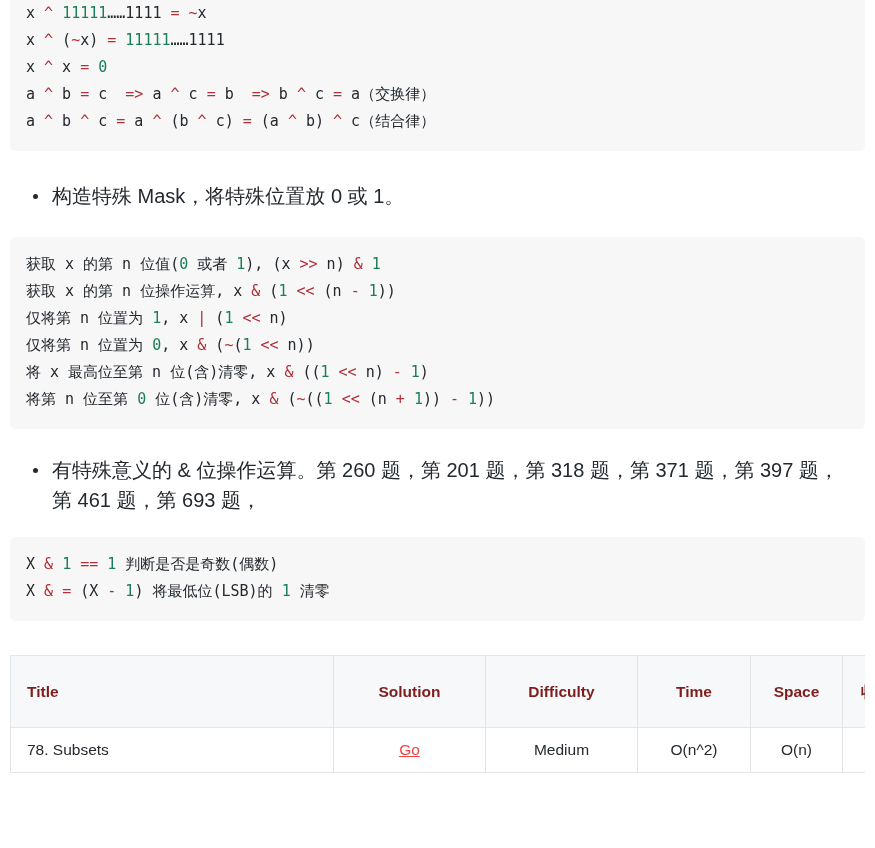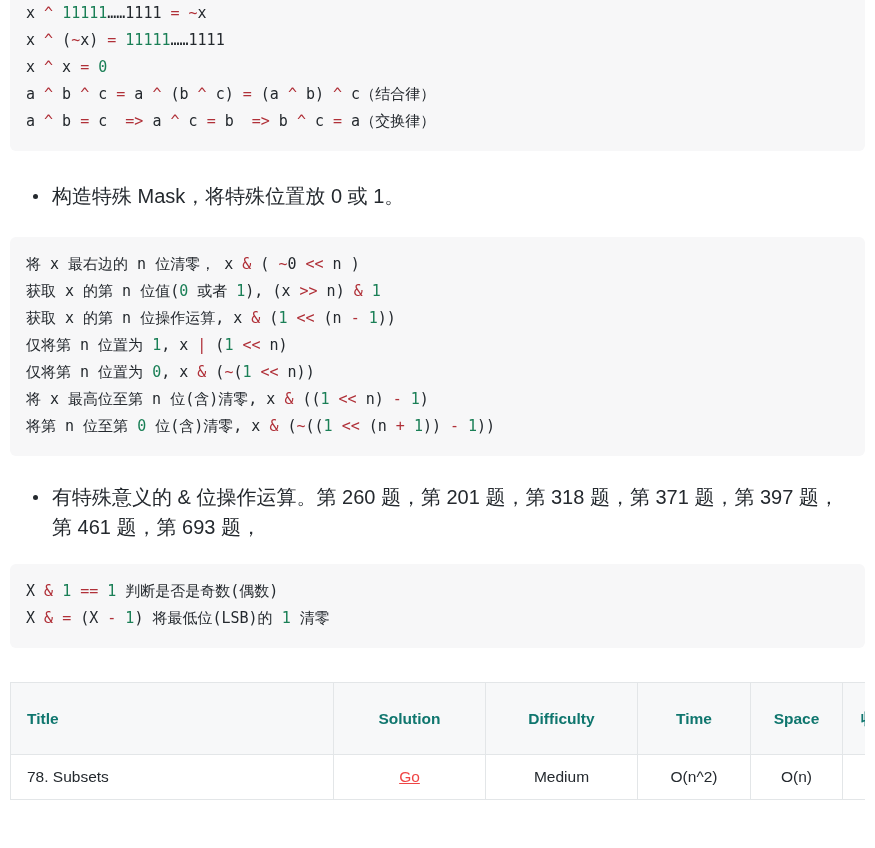--- a/index.html
+++ b/index.html
@@ -93,21 +93,21 @@
   table.leet th,
   table.leet td {
     border: 1px solid #e3e6e8;
     padding: 0 16px;
     box-sizing: border-box;
   }
   table.leet thead th {
     background: #f7f8f9;
     height: 72px;
     font-weight: bold;
-    color: #0f766e;
+    color: #7f1d1d;
     vertical-align: middle;
   }
   table.leet thead th.col-title { text-align: left; }
   table.leet thead th.col-center { text-align: center; }
   table.leet tbody td {
     height: 45px;
     vertical-align: middle;
     color: #24292e;
   }
   table.leet tbody td.col-title { text-align: left; }
@@ -132,38 +132,37 @@
 </head>
 <body>
 
 <div class="page">
 
   <div class="codeblock clipped-top">
     <div>
         <div class="code-line"><span>x </span><span class="op">^</span><span> </span><span class="num">11111</span><span>……1111 </span><span class="op">=</span><span> </span><span class="op">~</span><span>x</span></div>
         <div class="code-line"><span>x </span><span class="op">^</span><span> (</span><span class="op">~</span><span>x) </span><span class="op">=</span><span> </span><span class="num">11111</span><span>……1111</span></div>
         <div class="code-line"><span>x </span><span class="op">^</span><span> x </span><span class="op">=</span><span> </span><span class="num">0</span></div>
+        <div class="code-line"><span>a </span><span class="op">^</span><span> b </span><span class="op">=</span><span> c  </span><span class="op">=&gt;</span><span> a </span><span class="op">^</span><span> c </span><span class="op">=</span><span> b  </span><span class="op">=&gt;</span><span> b </span><span class="op">^</span><span> c </span><span class="op">=</span><span> a（交换律）</span></div>
         <div class="code-line"><span>a </span><span class="op">^</span><span> b </span><span class="op">^</span><span> c </span><span class="op">=</span><span> a </span><span class="op">^</span><span> (b </span><span class="op">^</span><span> c) </span><span class="op">=</span><span> (a </span><span class="op">^</span><span> b) </span><span class="op">^</span><span> c（结合律）</span></div>
-        <div class="code-line"><span>a </span><span class="op">^</span><span> b </span><span class="op">=</span><span> c  </span><span class="op">=&gt;</span><span> a </span><span class="op">^</span><span> c </span><span class="op">=</span><span> b  </span><span class="op">=&gt;</span><span> b </span><span class="op">^</span><span> c </span><span class="op">=</span><span> a（交换律）</span></div>
       </div>
   </div>
 
   <div class="spacer-30"></div>
 
   <ul class="bullet-list">
     <li class="bullet-item">
       <span>构造特殊 Mask，将特殊位置放 0 或 1。</span>
     </li>
   </ul>
 
   <div class="spacer-26"></div>
 
   <div class="codeblock">
     <div>
-        <div class="code-line"><span>将 x 最右边的 n 位清零， x </span><span class="op">&amp;</span><span> ( </span><span class="op">~</span><span>0 </span><span class="op">&lt;&lt;</span><span> n )</span></div>
         <div class="code-line"><span>获取 x 的第 n 位值(</span><span class="num">0</span><span> 或者 </span><span class="num">1</span><span>), (x </span><span class="op">&gt;&gt;</span><span> n) </span><span class="op">&amp;</span><span> </span><span class="num">1</span></div>
         <div class="code-line"><span>获取 x 的第 n 位操作运算, x </span><span class="op">&amp;</span><span> (</span><span class="num">1</span><span> </span><span class="op">&lt;&lt;</span><span> (n </span><span class="op">-</span><span> </span><span class="num">1</span><span>))</span></div>
         <div class="code-line"><span>仅将第 n 位置为 </span><span class="num">1</span><span>, x </span><span class="op">|</span><span> (</span><span class="num">1</span><span> </span><span class="op">&lt;&lt;</span><span> n)</span></div>
         <div class="code-line"><span>仅将第 n 位置为 </span><span class="num">0</span><span>, x </span><span class="op">&amp;</span><span> (</span><span class="op">~</span><span>(</span><span class="num">1</span><span> </span><span class="op">&lt;&lt;</span><span> n))</span></div>
         <div class="code-line"><span>将 x 最高位至第 n 位(含)清零, x </span><span class="op">&amp;</span><span> ((</span><span class="num">1</span><span> </span><span class="op">&lt;&lt;</span><span> n) </span><span class="op">-</span><span> </span><span class="num">1</span><span>)</span></div>
         <div class="code-line"><span>将第 n 位至第 </span><span class="num">0</span><span> 位(含)清零, x </span><span class="op">&amp;</span><span> (</span><span class="op">~</span><span>((</span><span class="num">1</span><span> </span><span class="op">&lt;&lt;</span><span> (n </span><span class="op">+</span><span> </span><span class="num">1</span><span>)) </span><span class="op">-</span><span> </span><span class="num">1</span><span>))</span></div>
       </div>
   </div>
 
   <div class="spacer-26"></div>

